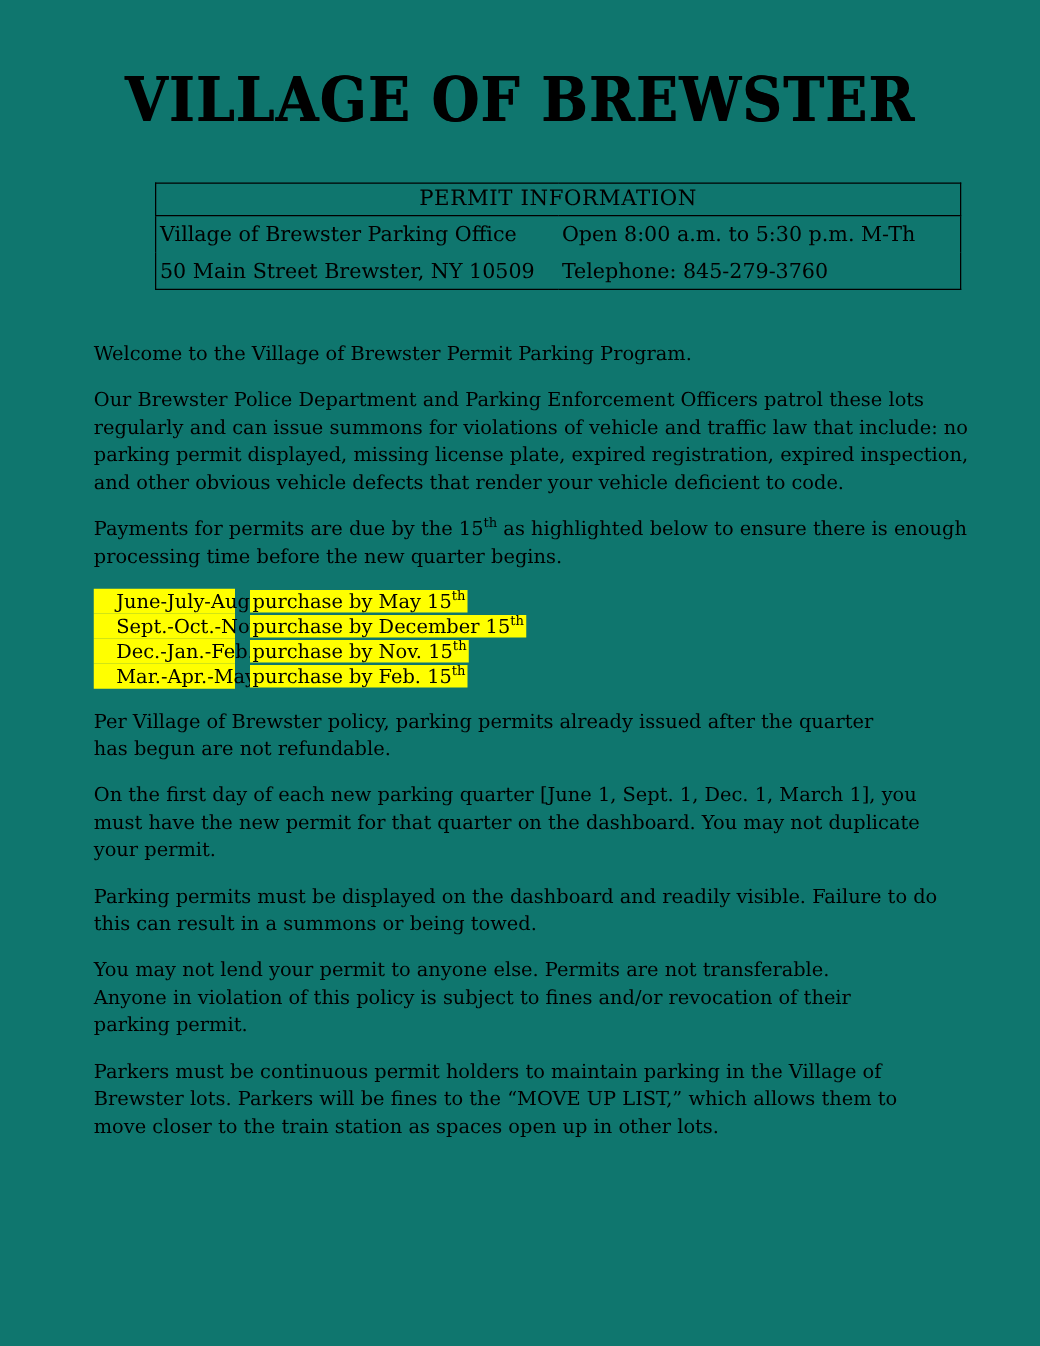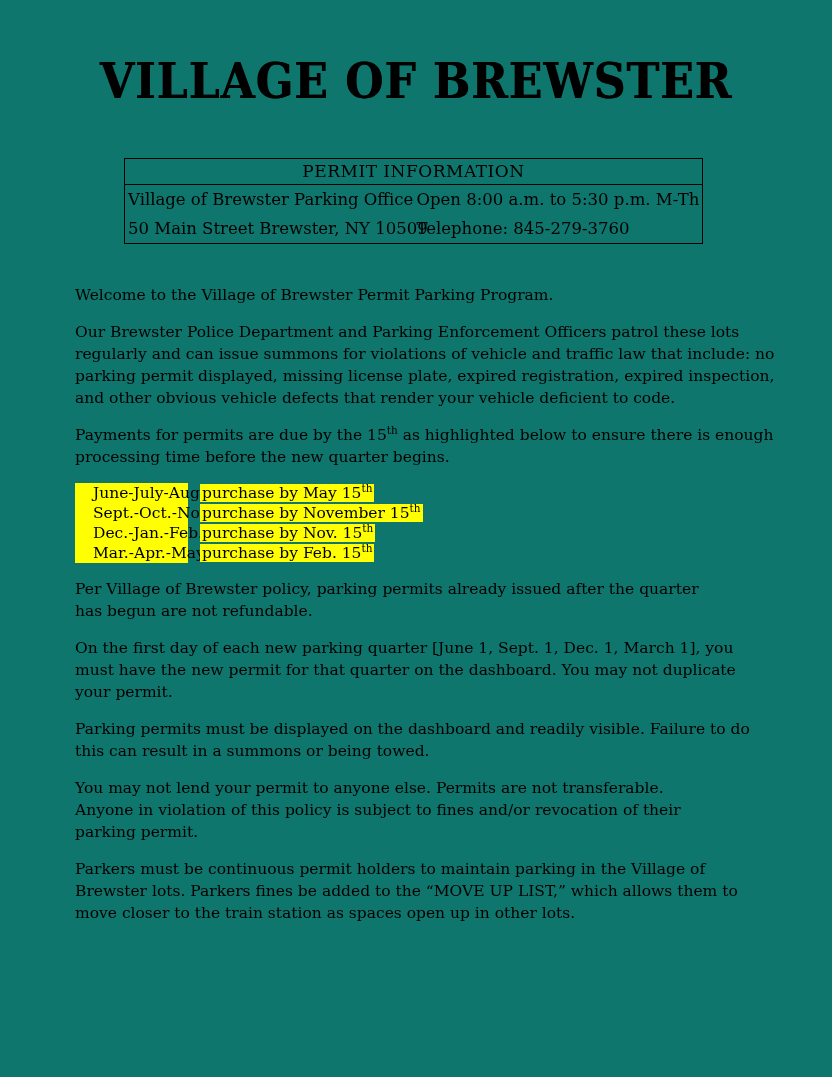--- a/index.html
+++ b/index.html
@@ -22,22 +22,22 @@
     font-size: 44px;
     font-weight: bold;
     letter-spacing: 1px;
     line-height: 1.1;
     transform: scaleY(1.12);
     transform-origin: top center;
     text-shadow: 0.6px 0 0 #000;
     white-space: nowrap;
   }
   .permit-table {
-    margin: 56px 0 0 49px;
-    width: 579px;
+    margin: 44px 0 0 49px;
+    width: 645px;
     border-collapse: collapse;
     table-layout: fixed;
   }
   .permit-table, .permit-table th {
     border: 1.5px solid #000;
   }
   .permit-table th {
     border-bottom: 1.2px solid #000;
     font-weight: normal;
     font-size: 17px;
@@ -126,39 +126,39 @@
 regularly and can issue summons for violations of vehicle and traffic law that include: no
 parking permit displayed, missing license plate, expired registration, expired inspection,
 and other obvious vehicle defects that render your vehicle deficient to code.</p>
 
     <p><span>Payments for permits are due by the 15</span><sup class="ordinal">th</sup><span> as highlighted below to ensure there is enough
 processing time before the new quarter begins.</span></p>
 
     <div class="fees-line">
       <div class="fees-rows">
         <div class="fee-row"><span class="fee-quarter">June-July-Aug.</span><span class="fee-gap"></span><span class="fee-deadline"><span>purchase by May 15</span><sup class="ordinal">th</sup></span></div>
-        <div class="fee-row"><span class="fee-quarter">Sept.-Oct.-Nov.</span><span class="fee-gap"></span><span class="fee-deadline"><span>purchase by November 15</span><sup class="ordinal">th</sup></span></div>
+        <div class="fee-row"><span class="fee-quarter">Sept.-Oct.-Nov.</span><span class="fee-gap"></span><span class="fee-deadline"><span>purchase by December 15</span><sup class="ordinal">th</sup></span></div>
         <div class="fee-row"><span class="fee-quarter">Dec.-Jan.-Feb.</span><span class="fee-gap"></span><span class="fee-deadline"><span>purchase by Nov. 15</span><sup class="ordinal">th</sup></span></div>
         <div class="fee-row"><span class="fee-quarter">Mar.-Apr.-May</span><span class="fee-gap"></span><span class="fee-deadline"><span>purchase by Feb. 15</span><sup class="ordinal">th</sup></span></div>
       </div>
     </div>
 
     <p>Per Village of Brewster policy, parking permits already issued after the quarter
 has begun are not refundable.</p>
 
     <p>On the first day of each new parking quarter [June 1, Sept. 1, Dec. 1, March 1], you
 must have the new permit for that quarter on the dashboard. You may not duplicate
 your permit.</p>
 
     <p>Parking permits must be displayed on the dashboard and readily visible. Failure to do
 this can result in a summons or being towed.</p>
 
     <p>You may not lend your permit to anyone else. Permits are not transferable.
 Anyone in violation of this policy is subject to fines and/or revocation of their
 parking permit.</p>
 
     <p>Parkers must be continuous permit holders to maintain parking in the Village of
-Brewster lots. Parkers fines be added to the “MOVE UP LIST,” which allows them to
+Brewster lots. Parkers will be fines to the “MOVE UP LIST,” which allows them to
 move closer to the train station as spaces open up in other lots.</p>
 
 
   </div>
 </div>
 
 </body></html>

